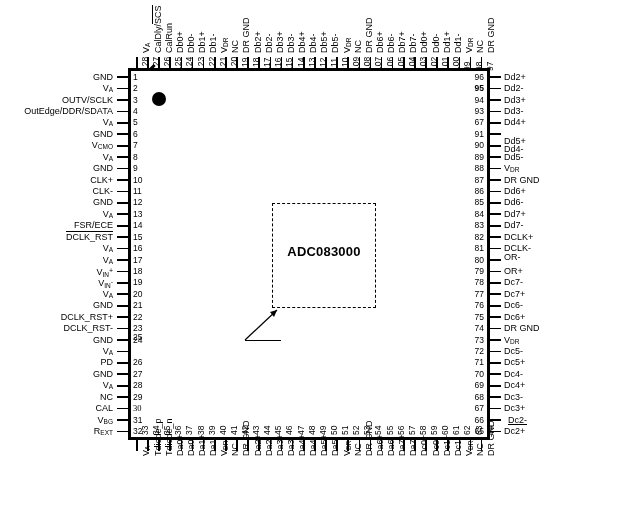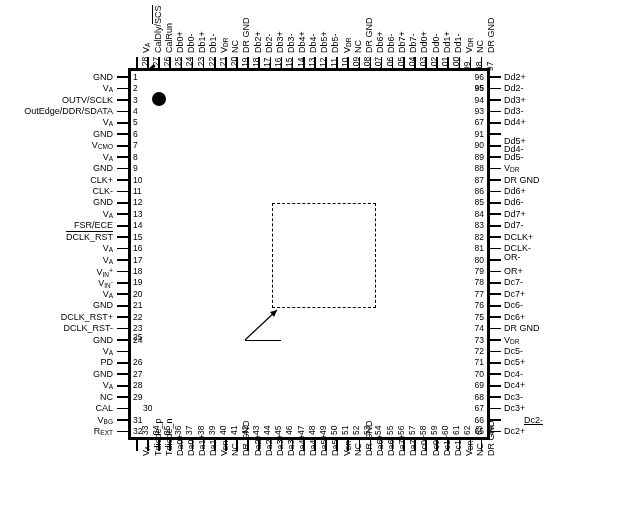--- a/index.html
+++ b/index.html
@@ -111,20 +111,21 @@
 </head>
 <body>
 
 <div id="stage">
 
   <div class="chip-corner"></div>
   <div class="chip-body"></div>
   <div class="pin1-dot"></div>
 
   <div class="exposed-pad"></div>
+  <div class="part-number">ADC083000</div>
 
   <svg width="625" height="510" style="position:absolute;left:0;top:0;pointer-events:none;">
     <line x1="245" y1="340" x2="277" y2="310" stroke="#000" stroke-width="1.2"></line>
     <polygon points="277,310 270,312 274,317" fill="#000"></polygon>
   </svg>
   <div class="note-lead"></div>
 
   <div id="pins-layer">
       <div class="lead h" style="left: 117px; top: 76.3429px;"></div>
       <div class="pnum left" style="left: 133px; top: 72.6429px;">1</div>
@@ -207,34 +208,34 @@
       <div class="lead h" style="left: 117px; top: 373.486px;"></div>
       <div class="pnum left" style="left: 133px; top: 369.786px;">27</div>
       <div class="plabel left" style="left: 0px; width: 113px; top: 368.786px;">GND</div>
       <div class="lead h" style="left: 117px; top: 384.914px;"></div>
       <div class="pnum left" style="left: 133px; top: 381.214px;">28</div>
       <div class="plabel left" style="left: 0px; width: 113px; top: 380.214px;">V<sub>A</sub></div>
       <div class="lead h" style="left: 117px; top: 396.343px;"></div>
       <div class="pnum left" style="left: 133px; top: 392.643px;">29</div>
       <div class="plabel left" style="left: 0px; width: 113px; top: 391.643px;">NC</div>
       <div class="lead h" style="left: 117px; top: 407.771px;"></div>
-      <div class="pnum left" style="left: 143px; top: 404.071px;">30</div>
+      <div class="pnum left" style="left: 133px; top: 404.071px; font-family: Liberation Serif, serif;">30</div>
       <div class="plabel left" style="left: 0px; width: 113px; top: 403.071px;">CAL</div>
       <div class="lead h" style="left: 117px; top: 419.2px;"></div>
       <div class="pnum left" style="left: 133px; top: 415.5px;">31</div>
       <div class="plabel left" style="left: 0px; width: 113px; top: 414.5px;">V<sub>BG</sub></div>
       <div class="lead h" style="left: 117px; top: 430.629px;"></div>
       <div class="pnum left" style="left: 133px; top: 426.929px;">32</div>
       <div class="plabel left" style="left: 0px; width: 113px; top: 425.929px;">R<sub>EXT</sub></div>
       <div class="lead h" style="left: 490px; top: 430.629px;"></div>
       <div class="pnum right" style="left: 464px; width: 20px; top: 426.929px;">65</div>
       <div class="plabel right" style="left: 504px; top: 425.929px;">Dc2+</div>
       <div class="lead h" style="left: 490px; top: 419.2px;"></div>
       <div class="pnum right" style="left: 464px; width: 20px; top: 415.5px;">66</div>
-      <div class="plabel right" style="left: 524px; top: 414.5px; text-decoration: underline;">Dc2-</div>
+      <div class="plabel right" style="left: 508px; top: 414.5px; text-decoration: underline;">Dc2-</div>
       <div class="lead h" style="left: 490px; top: 407.771px;"></div>
       <div class="pnum right" style="left: 464px; width: 20px; top: 404.071px;">67</div>
       <div class="plabel right" style="left: 504px; top: 403.071px;">Dc3+</div>
       <div class="lead h" style="left: 490px; top: 396.343px;"></div>
       <div class="pnum right" style="left: 464px; width: 20px; top: 392.643px;">68</div>
       <div class="plabel right" style="left: 504px; top: 391.643px;">Dc3-</div>
       <div class="lead h" style="left: 490px; top: 384.914px;"></div>
       <div class="pnum right" style="left: 464px; width: 20px; top: 381.214px;">69</div>
       <div class="plabel right" style="left: 504px; top: 380.214px;">Dc4+</div>
       <div class="lead h" style="left: 490px; top: 373.486px;"></div>

